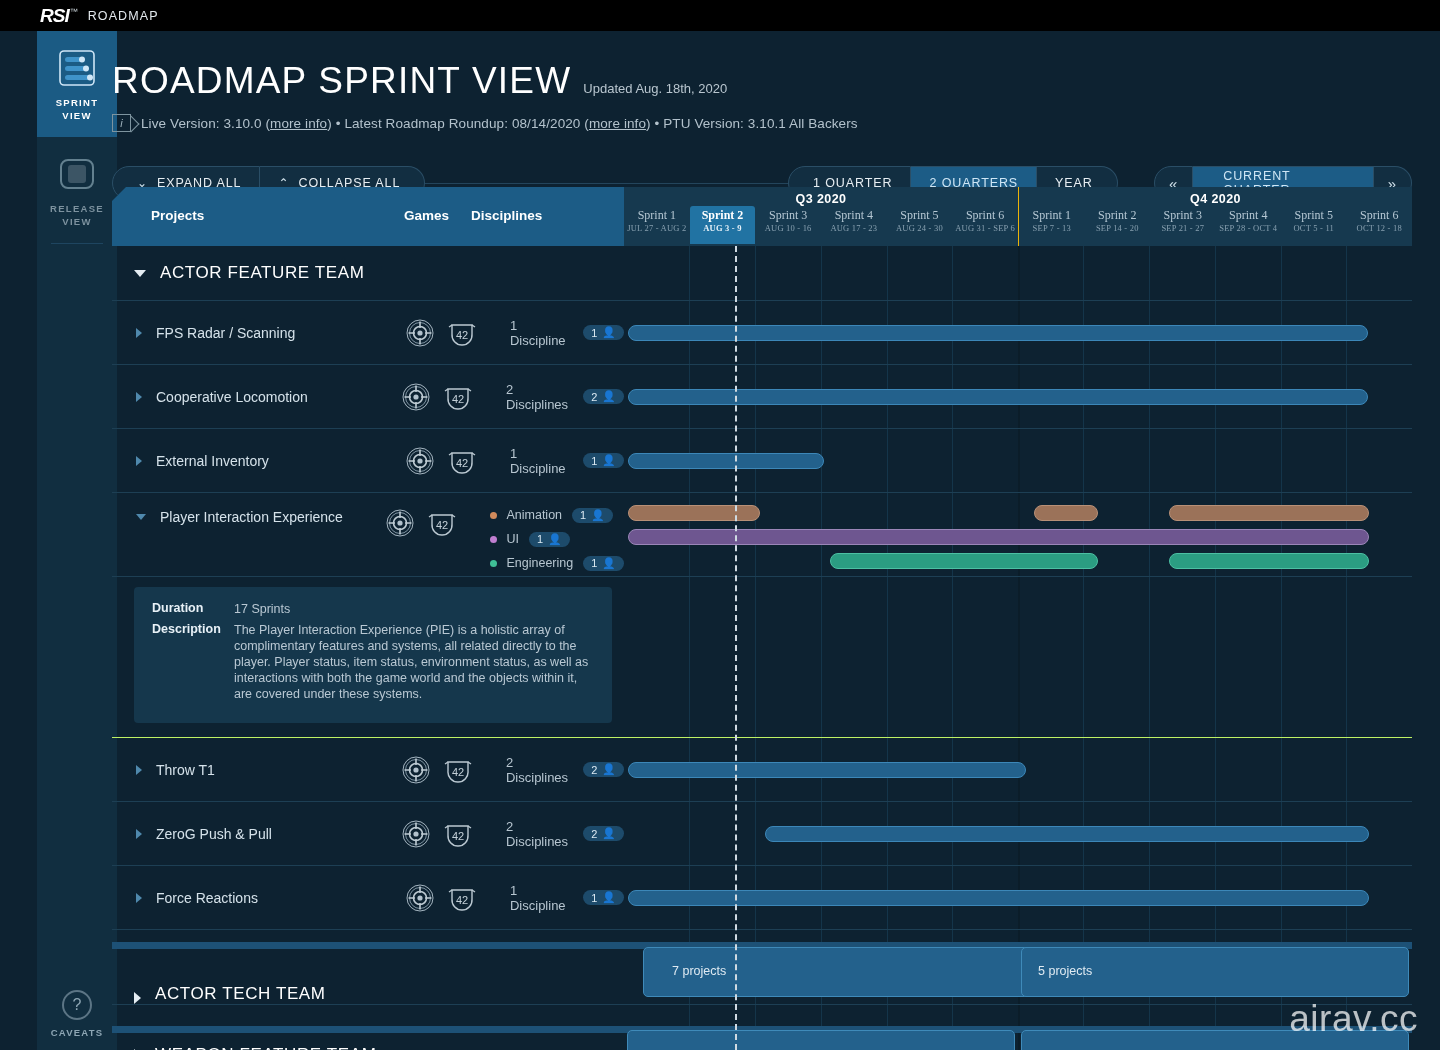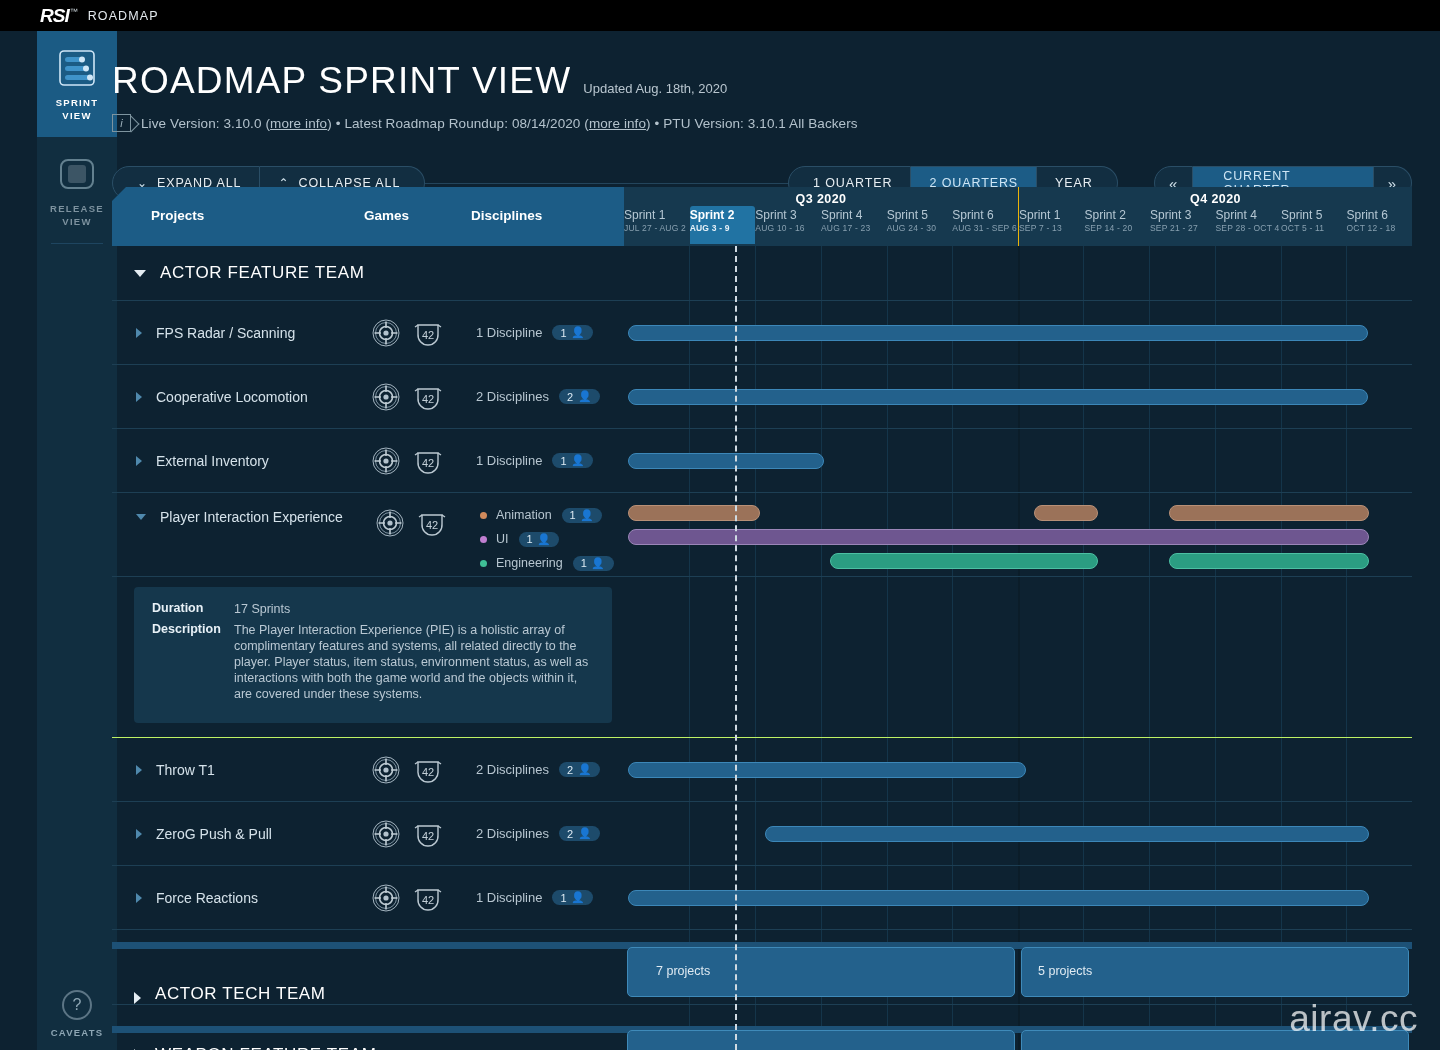--- a/index.html
+++ b/index.html
@@ -112,21 +112,21 @@
     background: #16394f; display: flex;
   }
   .quarter { width: 394px; height: 59px; position: relative; }
   .quarter + .quarter { border-left: 1px solid #eab308; }
   .q-title {
     text-align: center; font-size: 12.5px; font-weight: bold; color: #fff;
     letter-spacing: .4px; padding-top: 5px;
   }
   .sprint-cells { display: flex; height: 38px; }
   .scell {
-    width: 65.66px; padding-top: 2px; cursor: pointer;
+    width: 65.66px; text-align: center; padding-top: 2px; cursor: pointer; font-family: Liberation Serif, serif;
   }
   .scell.cur { background: #2173a3; border-radius: 3px 3px 0 0; }
   .s-name { font-size: 12px; color: #b6c8d4; line-height: 15px; }
   .scell.cur .s-name { color: #fff; font-weight: bold; }
   .s-date { font-size: 8.5px; color: #88a0b0; letter-spacing: .2px; }
   .scell.cur .s-date { color: #e6f1f8; font-weight:bold; }
 
   
   .body {
     position: absolute; top: 246px; left: 112px; width: 1300px; height: 804px;
@@ -151,21 +151,21 @@
 
   .prow {
     position: relative; height: 64px; border-bottom: 1px solid #1d3f54;
   }
   .prow.tall { height: 84px; }
   .p-left { position: absolute; left: 0; top: 0; width: 512px; height: 100%; display: flex; align-items: center; }
   .p-tri { margin-left: 24px; width: 0; height: 0; cursor: pointer; }
   .p-tri.right { border-top: 5px solid transparent; border-bottom: 5px solid transparent; border-left: 6px solid #4f89ad; }
   .p-tri.down { border-left: 5px solid transparent; border-right: 5px solid transparent; border-top: 6px solid #4f89ad; }
   .p-name { margin-left: 14px; font-size: 14px; color: #d5e2ea; width: 215px; }
-  .games { display: flex; gap: 12px; align-items: center; }
+  .games { display: flex; gap: 12px; align-items: center; margin-left: 40px; }
   .gicon { width: 30px; height: 30px; opacity: .88; }
   .disc-col { margin-left: 33px; }
   .disc-simple { font-size: 13px; color: #b7c6d0; display: flex; align-items: center; }
   .badge {
     display: inline-flex; align-items: center; gap: 5px; background: #1d4b6b;
     border-radius: 9px; padding: 1px 8px; margin-left: 10px;
     font-size: 11px; color: #dceaf3;
   }
   .dot { width: 7px; height: 7px; border-radius: 50%; display: inline-block; margin-right: 9px; }
   .disc-line { display: flex; align-items: center; font-size: 12.5px; color: #b7c6d0; height: 24px; text-align: right; }
@@ -656,21 +656,21 @@
     </div>
 
     <div class="stripe" style="top:696px;"></div>
 
     <div class="summary-row" style="margin-top:9px;">
       <div class="p-left" style="padding-left:22px;align-items:flex-end;">
         <div class="tri right"></div>
         <div class="group-name">ACTOR TECH TEAM</div>
       </div>
       <div class="track">
-        <div class="sumbar" style="left:3px; width:388px;padding-left:28px;">
+        <div class="sumbar" style="left:19px; width:388px;padding-left:28px;">
           <span>7 projects</span>
         </div>
         <div class="sumbar" style="left:397px; width:388px;">
           <span>5 projects</span>
         </div>
       </div>
     </div>
 
     <div class="stripe" style="top:780px;"></div>
 

